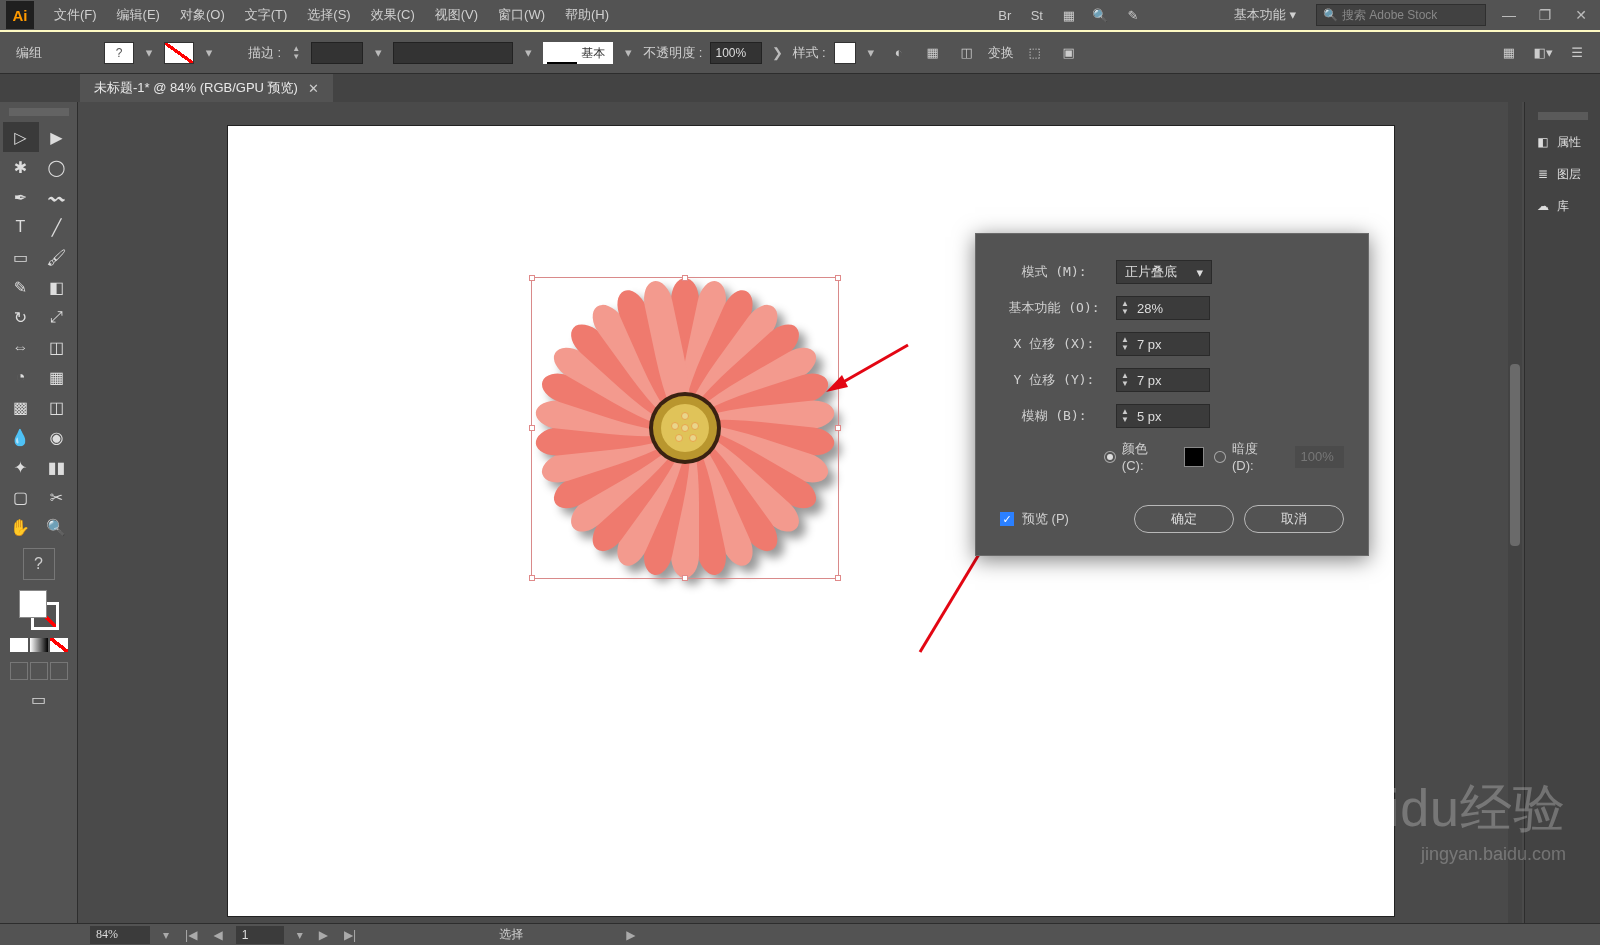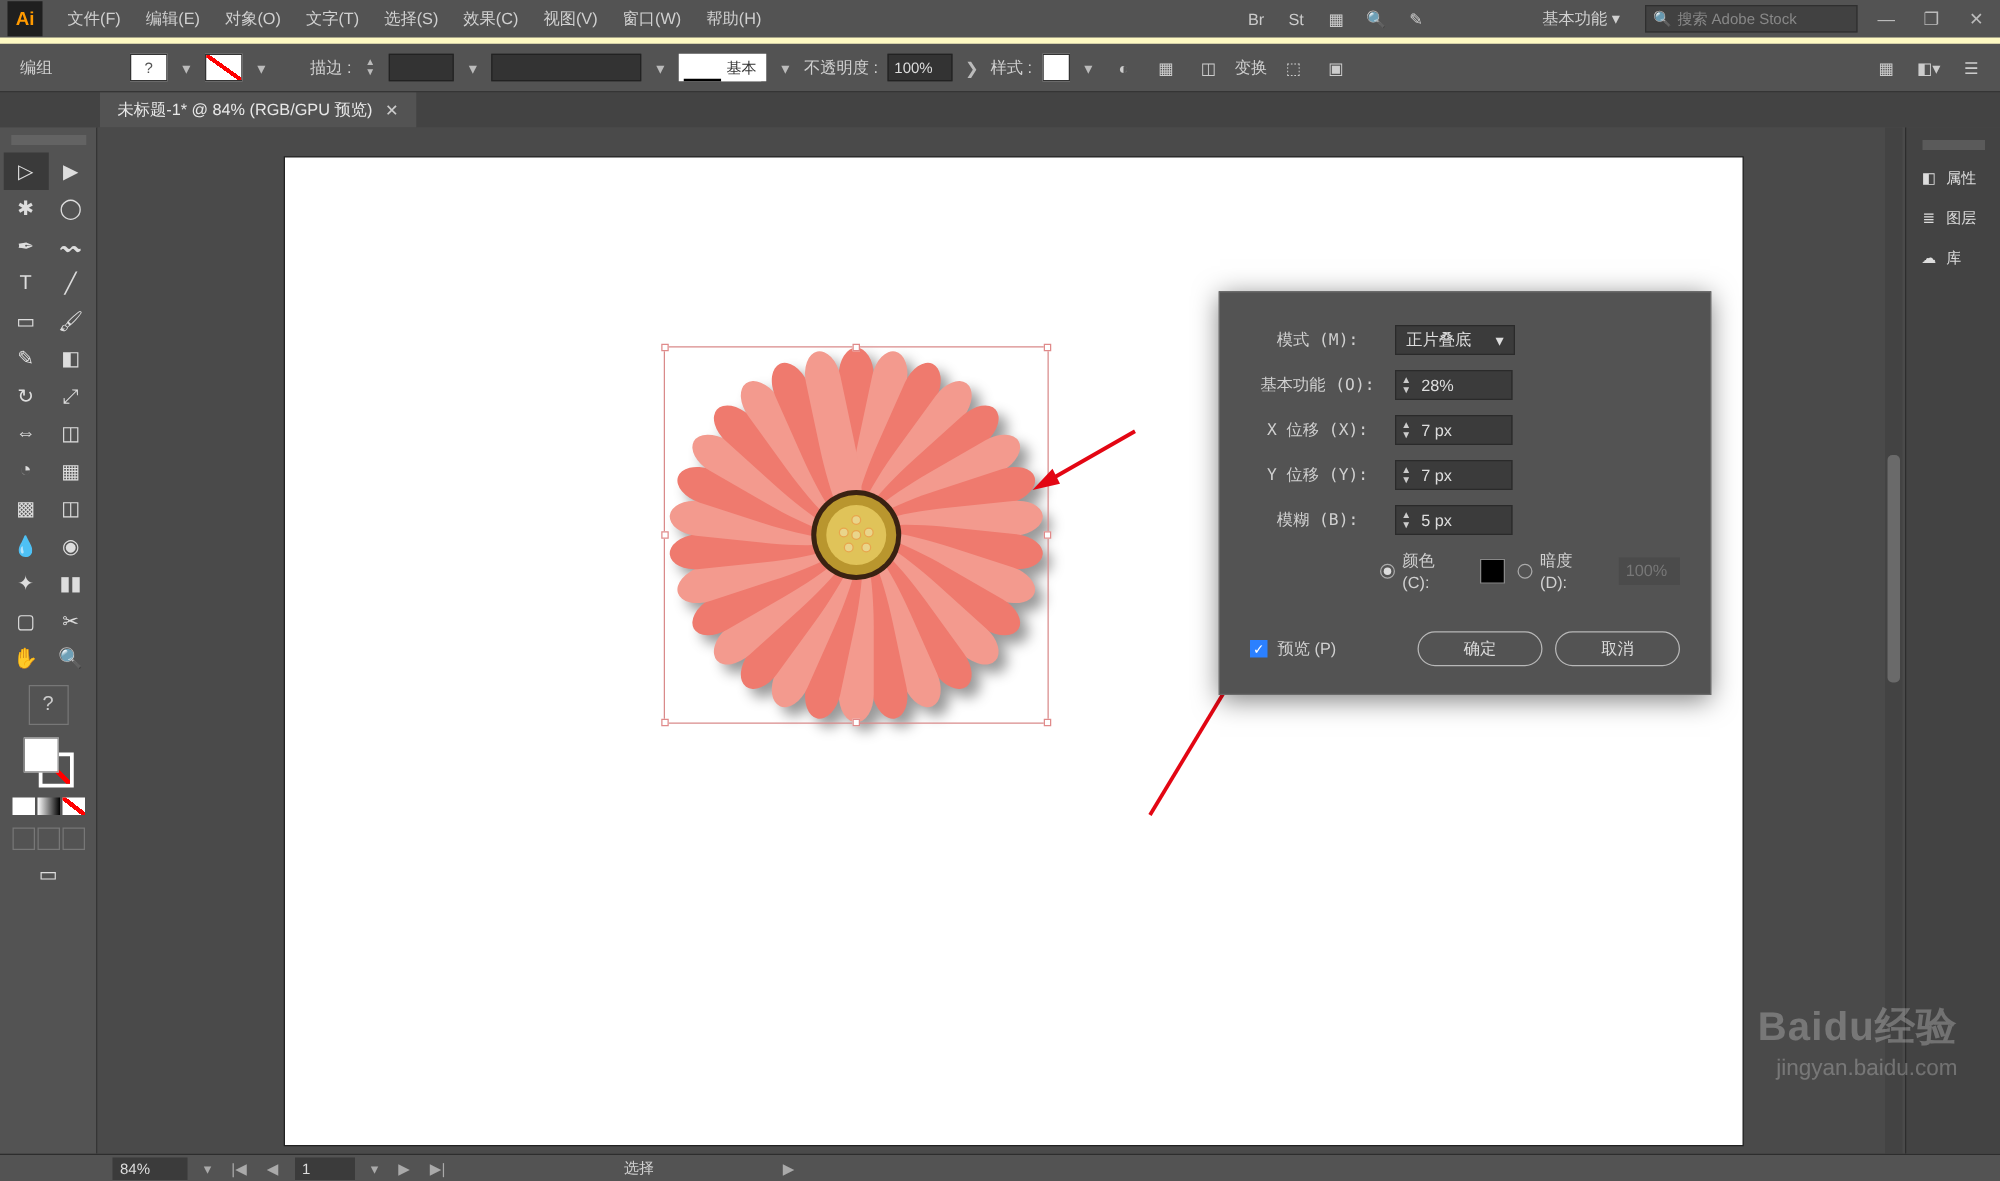--- a/index.html
+++ b/index.html
@@ -8,21 +8,21 @@
 
 .menubar { height: 30px; background: #535353; display: flex; align-items: center; padding: 0 6px; color: #d0d0d0; font-size: 13px; }
 .menubar .logo { width: 28px; height: 28px; background: #1f1f1f; color: #ff9a00; font-weight: bold; display: flex; align-items: center; justify-content: center; font-size: 15px; margin-right: 10px; }
 .menubar .menu-item { padding: 0 10px; cursor: pointer; }
 .menubar .right-group { margin-left: auto; display: flex; align-items: center; gap: 10px; }
 .menubar .search-box { width: 170px; height: 22px; background: #414141; border: 1px solid #2f2f2f; color: #888; padding: 0 6px; font-size: 12px; display: flex; align-items: center; }
 .menubar .win-btn { width: 26px; height: 20px; color: #bbb; display:flex; align-items:center; justify-content:center; font-size:14px;}
 .menubar .icon-btn { width: 22px; height: 22px; color: #ccc; display:flex; align-items:center; justify-content:center; font-size:13px; }
 
 
-.controlbar { height: 44px; background: #535353; border-top: 5px solid #fef9c3; border-bottom: 1px solid #2d2d2d; display: flex; align-items: center; padding: 0 10px; color: #d0d0d0; font-size: 13px; gap: 8px; }
+.controlbar { height: 44px; background: #535353; border-top: 2px solid #fef9c3; border-bottom: 1px solid #2d2d2d; display: flex; align-items: center; padding: 0 10px; color: #d0d0d0; font-size: 13px; gap: 8px; }
 .controlbar .group-label { padding: 0 6px; }
 .controlbar .swatch { width: 30px; height: 22px; background: #fff; border: 1px solid #333; display:inline-block; vertical-align:middle; }
 .controlbar .swatch.none { background: #fff; position: relative; }
 .controlbar .swatch.none::after { content:""; position:absolute; left:0; top:0; right:0; bottom:0; background: linear-gradient(to top right, transparent 45%, red 45%, red 55%, transparent 55%); }
 .controlbar .dd { width: 14px; height: 22px; display:inline-flex; align-items:center; justify-content:center; color:#bbb; }
 .controlbar .long-swatch { width: 120px; height: 22px; background: #333; border:1px solid #222; }
 .controlbar .stroke-line { width: 70px; height: 22px; background: #fff; display:flex; align-items:flex-end; padding:0 4px; }
 .controlbar .stroke-line .ln { flex:1; height:2px; background:#000; }
 .controlbar .basic-label { background: #fff; color: #333; padding: 2px 4px; font-size:12px; }
 .controlbar .opacity-input { width: 52px; height: 22px; background: #333; border:1px solid #222; color:#ddd; padding:0 4px; font-size:12px; display:flex; align-items:center; }
@@ -104,27 +104,27 @@
 .dialog-footer .dlg-btn { width: 100px; height: 28px; border: 1px solid #b8b8b8; border-radius: 14px; color: #ddd; background: transparent; display:flex; align-items:center; justify-content:center; cursor:pointer; font-size:13px; }
 
 
 .right-dock { width: 76px; background: #434343; border-left:1px solid #2d2d2d; display:flex; flex-direction:column; padding-top: 10px; }
 .dock-header { height: 8px; background: #5a5a5a; width: 50px; margin: 0 auto 6px auto; }
 .dock-item { height: 32px; display:flex; align-items:center; gap:6px; padding: 0 10px; color:#ddd; font-size:12px; cursor:pointer; }
 .dock-item .ic { width:16px; height:16px; display:flex; align-items:center; justify-content:center; }
 
 
 .statusbar { position:absolute; left:0; right:0; bottom:0; height:22px; background:#535353; border-top:1px solid #2d2d2d; display:flex; align-items:center; color:#d0d0d0; font-size:12px; padding:0 8px; gap: 10px; }
-.statusbar .zoom-input { width: 60px; height: 18px; background:#3b3b3b; color:#ddd; display:flex; align-items:center; padding:0 6px; }
+.statusbar .zoom-input { width: 60px; height: 18px; background:#3b3b3b; color:#ddd; display:flex; align-items:center; padding:0 6px;font-family:Liberation Serif, serif; }
 .statusbar .nav-btn { color:#aaa; padding: 0 3px; }
 .statusbar .page-input { width: 48px; height: 18px; background:#3b3b3b; color:#ddd; display:flex; align-items:center; padding:0 6px; }
 
 
 .watermark { position:absolute; right: 34px; bottom: 80px; color: #fff; opacity: 0.25; text-align:right; pointer-events:none; }
-.watermark .big { font-size: 32px; font-weight: bold; letter-spacing: 1px; margin-top: 32px; }
+.watermark .big { font-size: 52px; font-weight: normal; letter-spacing: 1px; margin-top: 32px; }
 .watermark .small { font-size: 18px; }
 
 
 .vscroll { position:absolute; right: 78px; top:102px; bottom:22px; width: 14px; background:#434343; }
 .vscroll .thumb { position:absolute; left:2px; right:2px; top: 262px; height: 182px; background:#6a6a6a; border-radius:4px; }
 
 </style>
 </head>
 <body>
 

